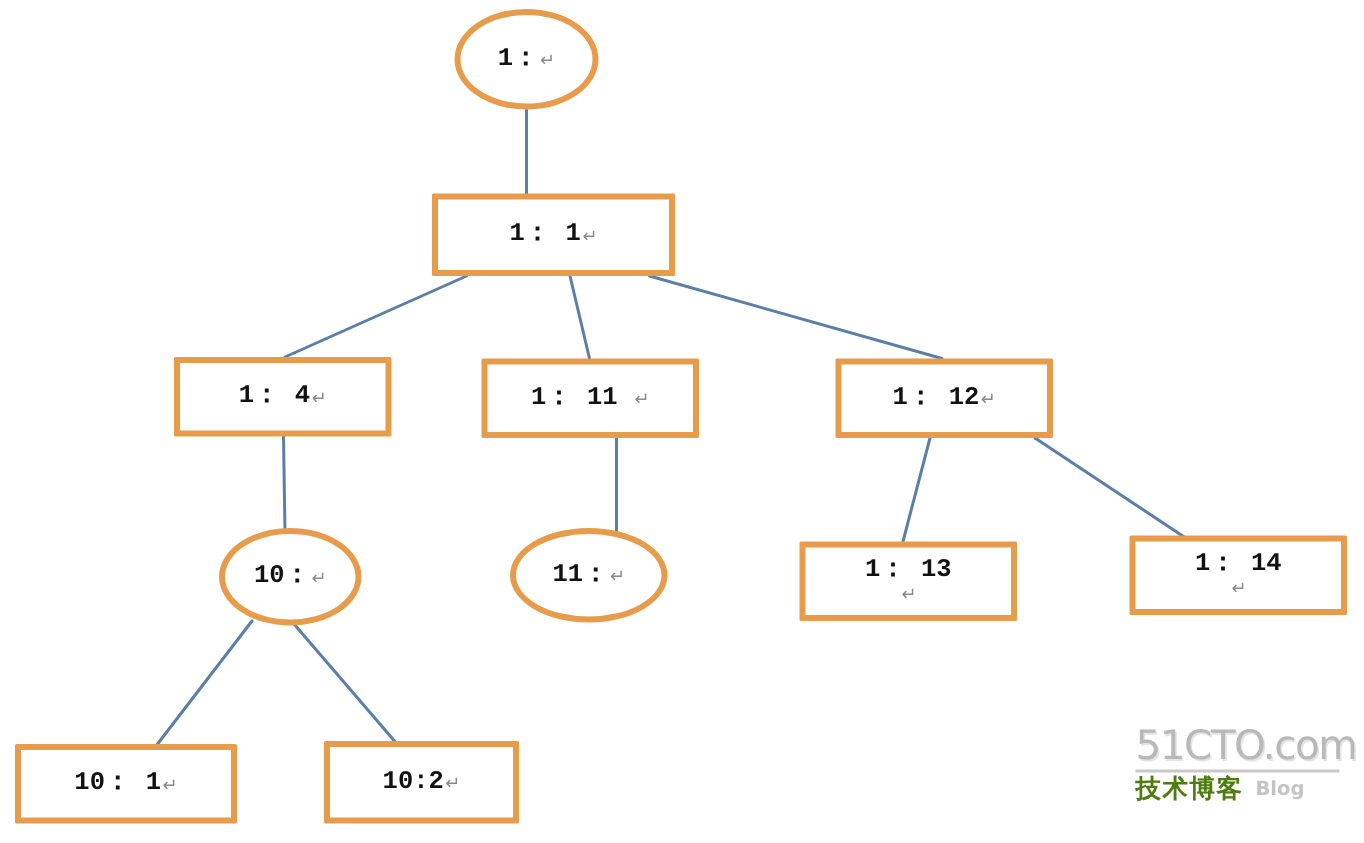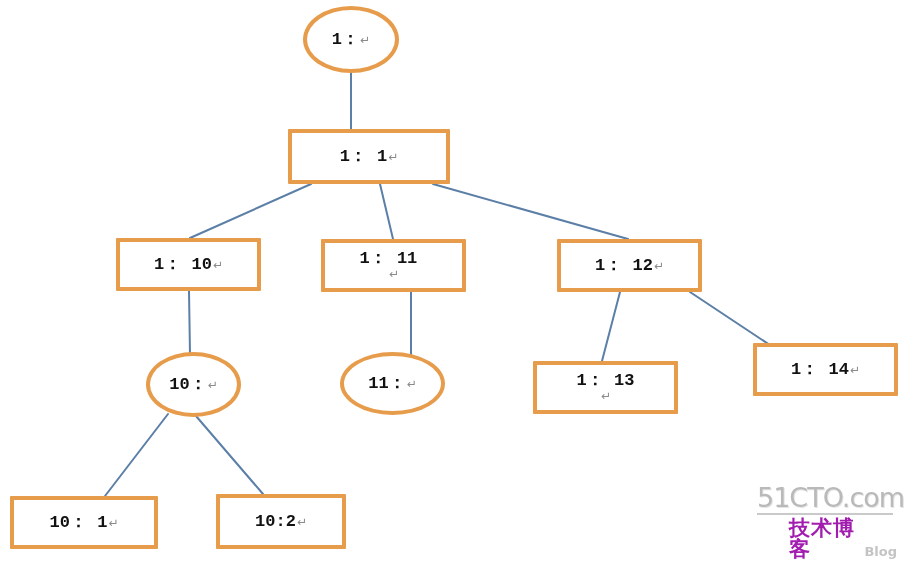--- a/index.html
+++ b/index.html
@@ -84,26 +84,25 @@
     background: #c9c9c9;
     margin: 2px 0 3px 0;
   }
   #wm-bottomrow {
     display: flex;
     align-items: flex-end;
     gap: 8px;
   }
   #wm-cn {
     font-family: "DejaVu Sans", sans-serif;
-    font-size: 21px;
+    font-size: 17px;
     font-weight: 700;
-    color: #a21caf;
+    color: #4d7c0f;
     line-height: 1;
     letter-spacing: 1px;
-    margin-left: 32px;
   }
   #wm-blog {
     font-family: "DejaVu Sans", sans-serif;
     font-size: 13px;
     font-weight: 700;
     color: #c4c4c4;
     line-height: 1;
     padding-bottom: 2px;
   }
 </style>
@@ -128,44 +127,44 @@
   <div id="node-layer">
       <div class="node ellipse" style="left: 303px; top: 6px; width: 96px; height: 67px; border-color: rgb(231, 156, 76);">
         <span class="node-label">1：</span>
         <span class="pilcrow">↵</span>
       </div>
       <div class="node rect" style="left: 288px; top: 129px; width: 162px; height: 55px; border-color: rgb(231, 156, 76);">
         <span class="node-label">1： 1</span>
         <span class="pilcrow">↵</span>
       </div>
       <div class="node rect" style="left: 116px; top: 238px; width: 145px; height: 53px; border-color: rgb(231, 156, 76);">
-        <span class="node-label">1： 10</span>
+        <span class="node-label">1： 4</span>
         <span class="pilcrow">↵</span>
       </div>
-      <div class="node rect" style="left: 321px; top: 239px; width: 145px; height: 53px; border-color: rgb(231, 156, 76); flex-direction: column;">
+      <div class="node rect" style="left: 321px; top: 239px; width: 145px; height: 53px; border-color: rgb(231, 156, 76);">
         <span class="node-label">1： 11 </span>
         <span class="pilcrow">↵</span>
       </div>
       <div class="node rect" style="left: 557px; top: 239px; width: 145px; height: 53px; border-color: rgb(231, 156, 76);">
         <span class="node-label">1： 12</span>
         <span class="pilcrow">↵</span>
       </div>
       <div class="node ellipse" style="left: 146px; top: 352px; width: 95px; height: 65px; border-color: rgb(231, 156, 76);">
         <span class="node-label">10：</span>
         <span class="pilcrow">↵</span>
       </div>
       <div class="node ellipse" style="left: 340px; top: 352px; width: 105px; height: 63px; border-color: rgb(231, 156, 76);">
         <span class="node-label">11：</span>
         <span class="pilcrow">↵</span>
       </div>
       <div class="node rect" style="left: 533px; top: 361px; width: 145px; height: 53px; border-color: rgb(231, 156, 76); flex-direction: column;">
         <span class="node-label">1： 13</span>
         <span class="pilcrow">↵</span>
       </div>
-      <div class="node rect" style="left: 753px; top: 343px; width: 145px; height: 53px; border-color: rgb(231, 156, 76);">
+      <div class="node rect" style="left: 753px; top: 357px; width: 145px; height: 53px; border-color: rgb(231, 156, 76); flex-direction: column;">
         <span class="node-label">1： 14</span>
         <span class="pilcrow">↵</span>
       </div>
       <div class="node rect" style="left: 10px; top: 496px; width: 148px; height: 53px; border-color: rgb(231, 156, 76);">
         <span class="node-label">10： 1</span>
         <span class="pilcrow">↵</span>
       </div>
       <div class="node rect" style="left: 216px; top: 494px; width: 130px; height: 55px; border-color: rgb(231, 156, 76);">
         <span class="node-label">10:2</span>
         <span class="pilcrow">↵</span>

